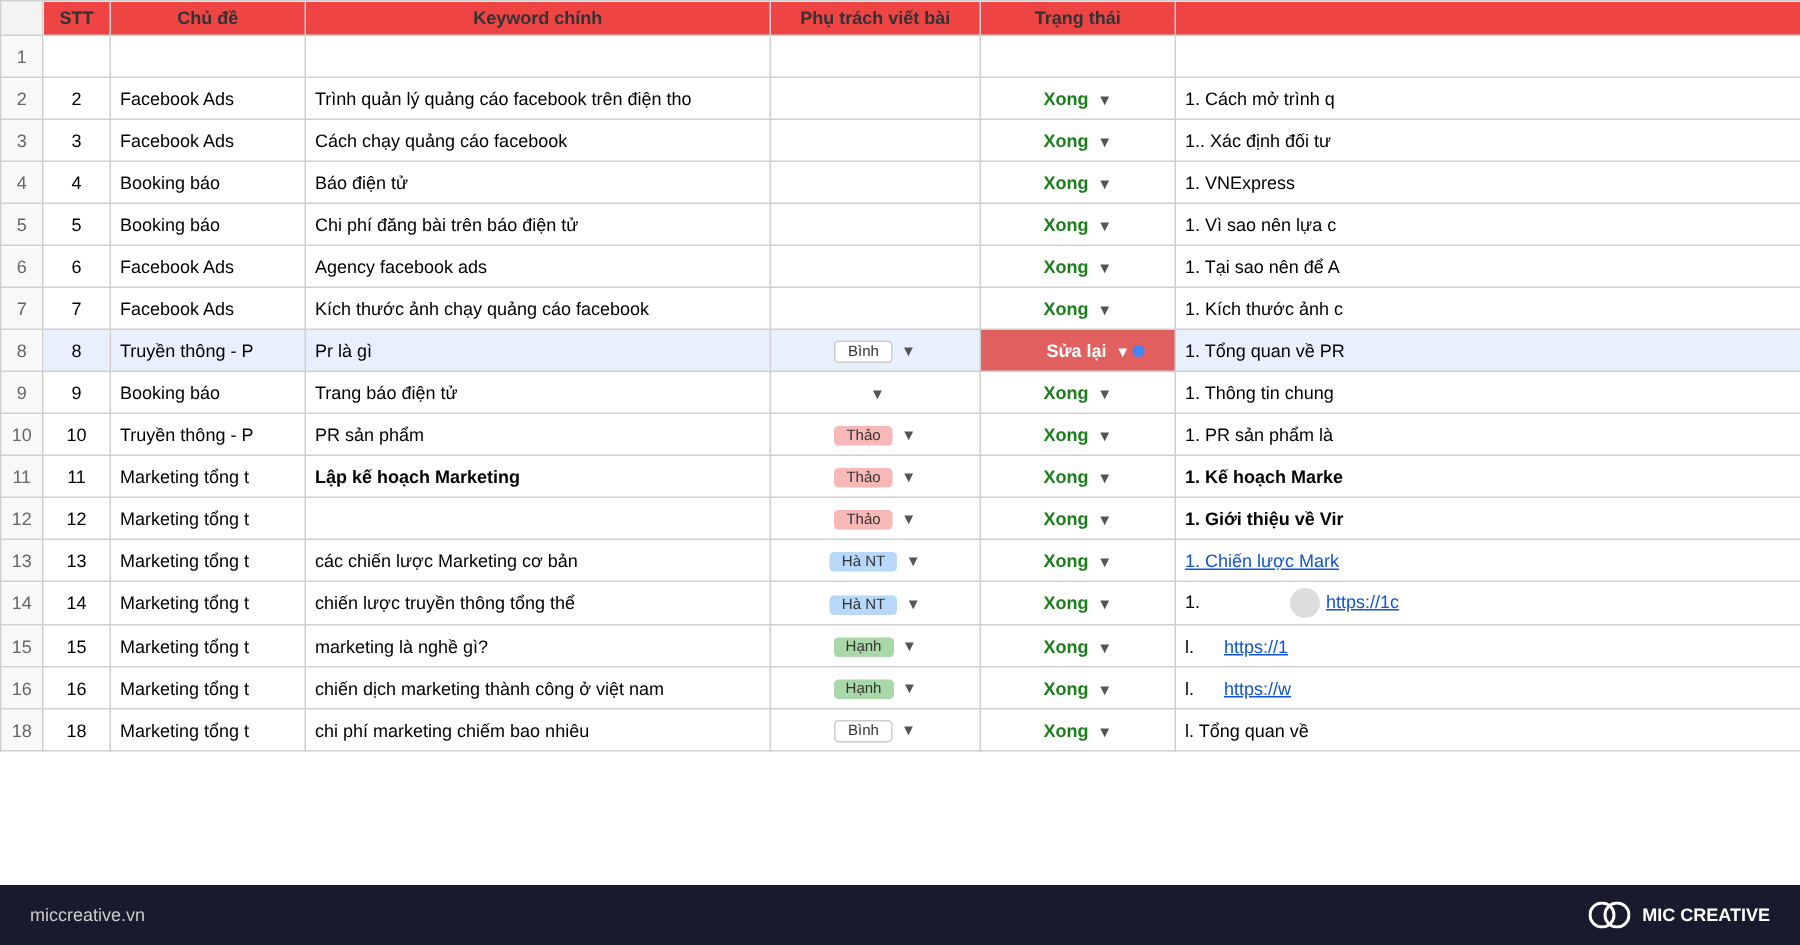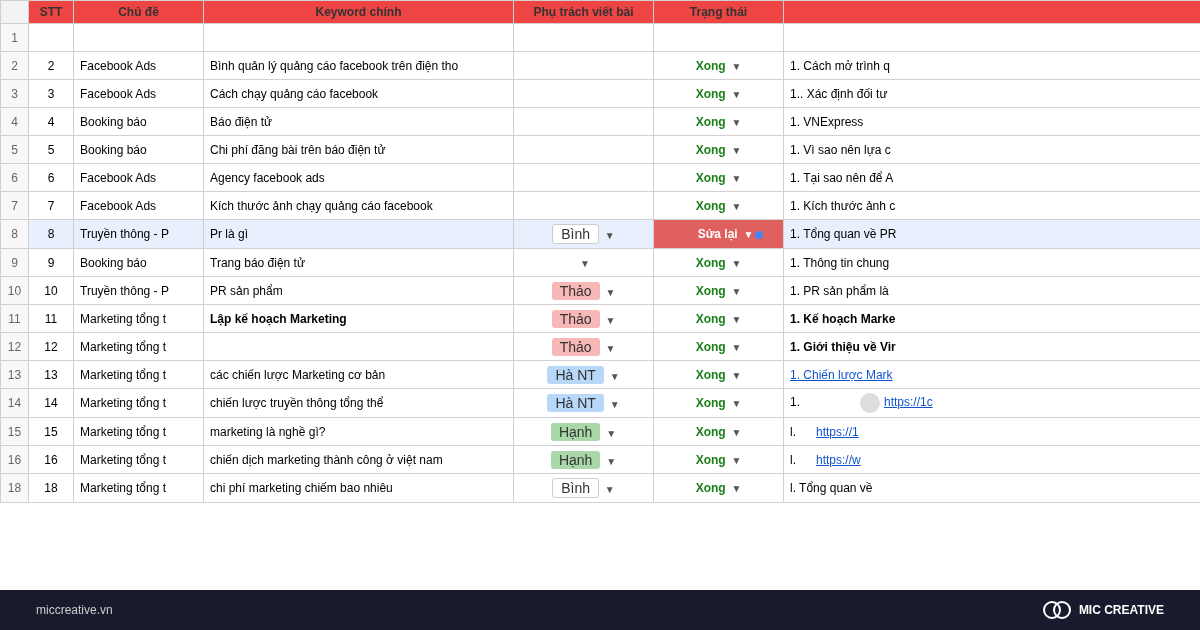--- a/index.html
+++ b/index.html
@@ -82,35 +82,35 @@
       color: #555;
       margin-left: 3px;
     }
 
     .assignee-badge {
       display: inline-flex;
       align-items: center;
       justify-content: center;
       padding: 1px 8px;
       border-radius: 3px;
-      font-size: 14px;
+      font-size: 10px;
     }
 
     .link-text {
       color: #1155cc;
       text-decoration: underline;
     }
 
     .footer {
       height: 40px;
       background: #1a1a2e;
       display: flex;
       align-items: center;
       justify-content: space-between;
-      padding: 0 36px;
+      padding: 0 20px;
       color: #ccc;
       font-size: 12px;
     }
 
     .footer-logo {
       display: flex;
       align-items: center;
       gap: 8px;
       color: #fff;
       font-weight: 600;
@@ -151,21 +151,21 @@
           <td class="col-chude"></td>
           <td class="col-keyword"></td>
           <td class="col-phutrachviet"></td>
           <td class="col-trangthai"></td>
           <td class="col-extra"></td>
         </tr>
         <tr>
           <td class="row-num">2</td>
           <td class="col-stt">2</td>
           <td class="col-chude">Facebook Ads</td>
-          <td class="col-keyword">Bình quản lý quảng cáo facebook trên điện tho</td>
+          <td class="col-keyword">Trình quản lý quảng cáo facebook trên điện tho</td>
           <td class="col-phutrachviet"></td>
           <td class="col-trangthai"><span class="status-xong">Xong</span><span class="dropdown-arrow"> ▼</span></td>
           <td class="col-extra">1. Cách mở trình q</td>
         </tr>
         <tr>
           <td class="row-num">3</td>
           <td class="col-stt">3</td>
           <td class="col-chude">Facebook Ads</td>
           <td class="col-keyword">Cách chạy quảng cáo facebook</td>
           <td class="col-phutrachviet"></td>

